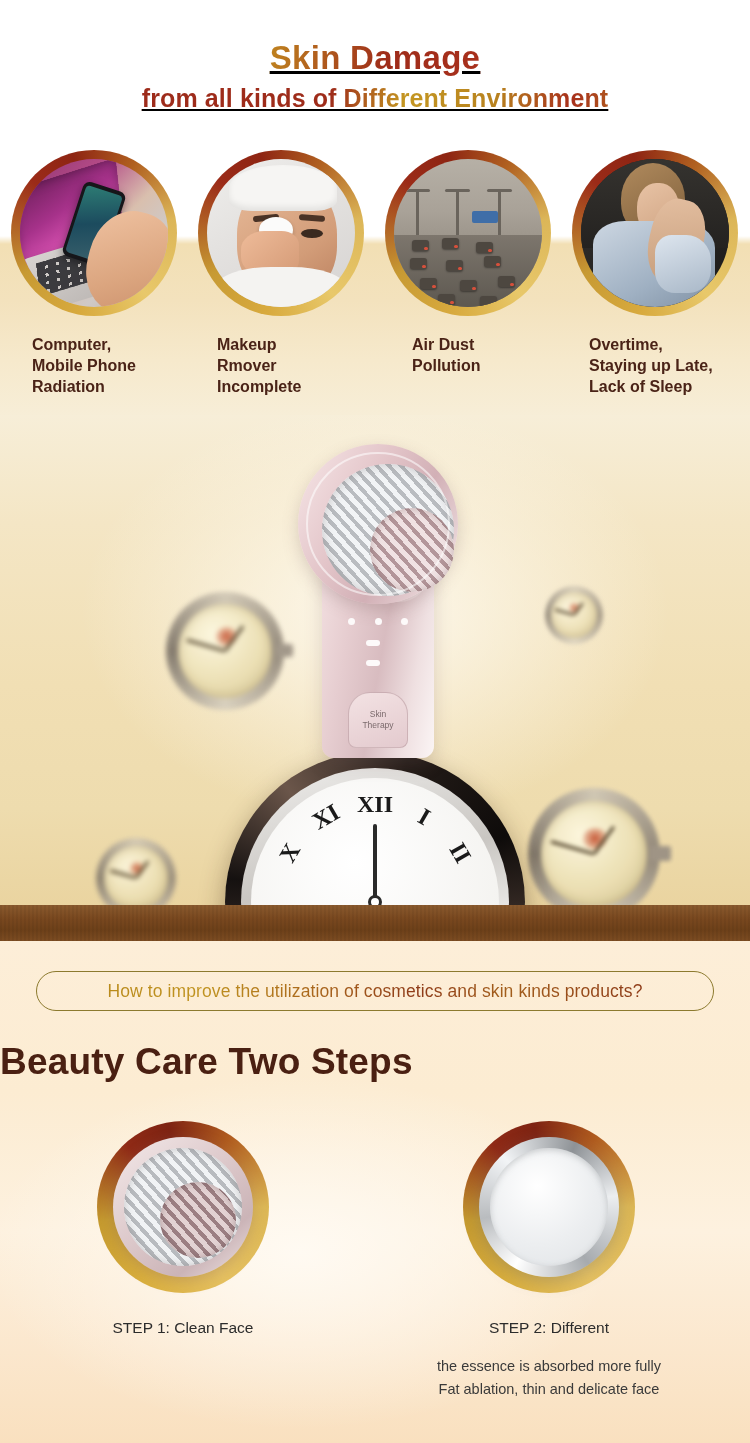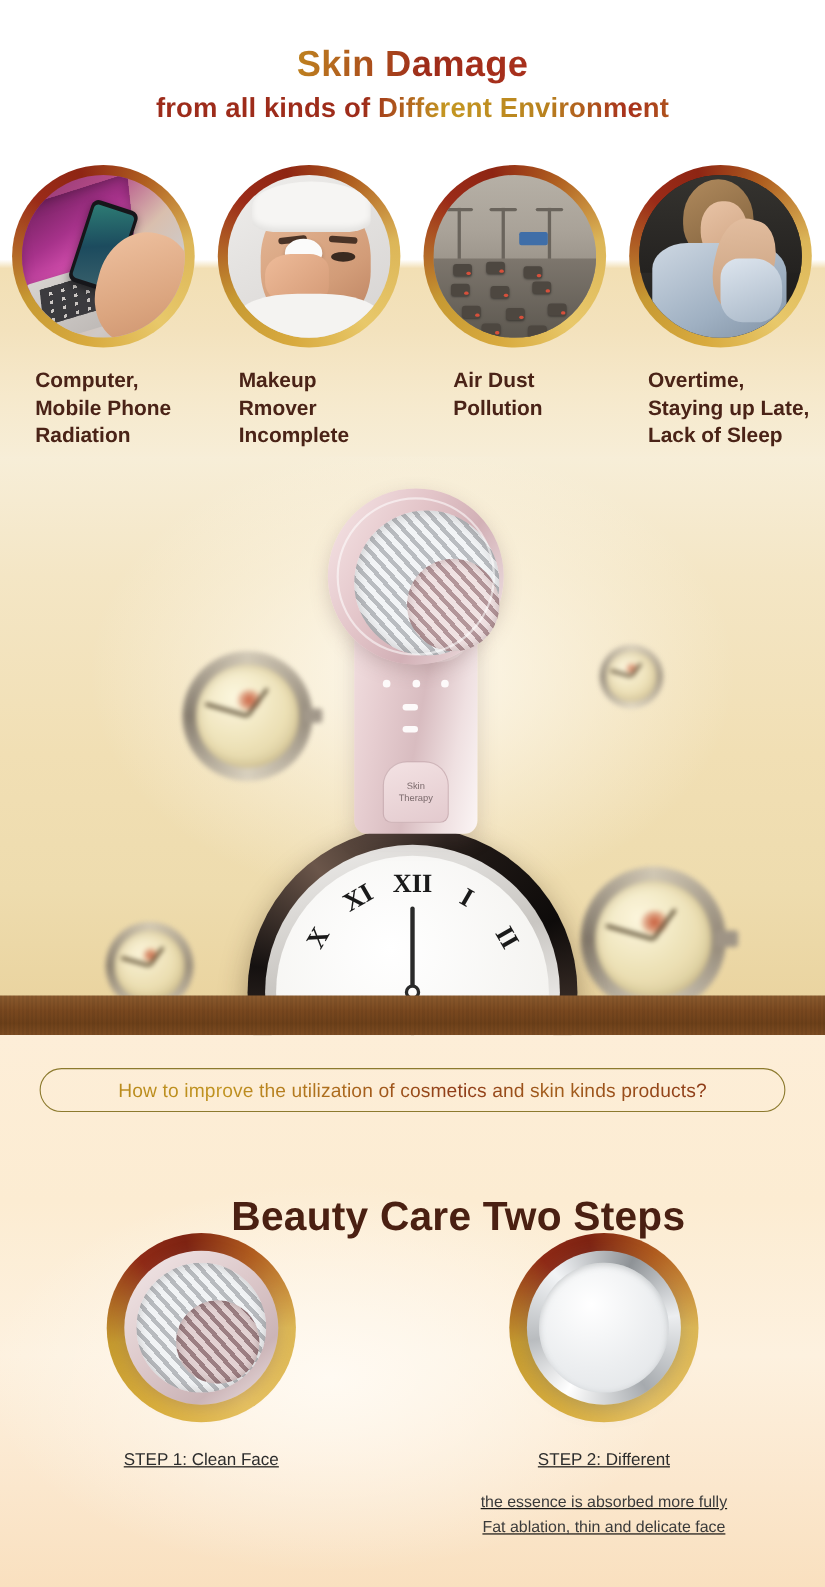--- a/index.html
+++ b/index.html
@@ -13,20 +13,21 @@
   }
 
   
   .sec-header{
     position:absolute; left:0; top:0; width:750px; height:420px;
     background:
       linear-gradient(to bottom,
         #ffffff 0px, #ffffff 236px,
         #f2dfb4 244px, #f3e2bd 300px,
         #f6e9cc 360px, #f7eed8 420px);
+    text-decoration: underline;
   }
   .title{
     text-align:center;
     font-size:33px; font-weight:bold; letter-spacing:.3px;
     padding-top:40px;
     background:linear-gradient(100deg,#9c2b1b 0%,#a32a18 14%,#c49020 34%,#9e2c1a 52%,#a8301c 64%,#c9992a 84%,#b8761f 100%);
     -webkit-background-clip:text; background-clip:text;
     -webkit-text-fill-color:transparent; color:transparent;
     line-height:1.1;
   }
@@ -193,21 +194,21 @@
     background:linear-gradient(150deg,#cdd7e2,#9fb0c2 60%,#7e8fa2);
   }
   .sc-night .sleeve{
     position:absolute; left:74px; top:76px; width:56px; height:58px;
     border-radius:30% 44% 40% 36%;
     background:linear-gradient(160deg,#dde5ee,#a9b8c8);
   }
 
   .cause .caption{
     margin-top:18px; padding:0 4px;
-    color:#4a2317; font-size:19px; font-weight:bold; line-height:1.32;
+    color:#4a2317; font-size:16px; font-weight:bold; line-height:1.32;
   }
   .cause.c1 .caption{ padding-left:32px; }
   .cause.c2 .caption{ padding-left:30px; }
   .cause.c3 .caption{ padding-left:38px; }
   .cause.c4 .caption{ padding-left:28px; }
 
   
   .sec-hero{
     position:absolute; left:0; top:415px; width:750px; height:492px;
     background:
@@ -365,28 +366,27 @@
     border:1.6px solid #8c7a2e; border-radius:21px;
     display:flex; align-items:center; justify-content:center;
   }
   .qbox span{
     font-size:17.5px; font-weight:500; letter-spacing:.1px;
     background:linear-gradient(100deg,#b98a1b 0%,#c09320 18%,#a8641c 40%,#8e3a18 58%,#a35f1c 74%,#8d3a17 100%);
     -webkit-background-clip:text; background-clip:text;
     -webkit-text-fill-color:transparent; color:transparent;
   }
   .steps-title{
-    position:absolute; left:0; top:100px; width:623px; text-align:right;
-    font-size:37px; font-weight:bold; color:#4a2012; letter-spacing:.2px;margin-top:44px;
+    position:absolute; left:0; top:100px; width:623px; text-align:left;
+    font-size:37px; font-weight:bold; color:#4a2012; letter-spacing:.2px;
   }
 
   .steps-row{
     position:absolute; left:0; top:180px; width:732px; height:320px;
     display:flex;
-    text-decoration:underline;
   }
   .step{ width:375px; position:relative; }
   .step .goldring{
     position:relative; width:172px; height:172px; margin:0 auto;
     border-radius:50%;
     background:conic-gradient(from 150deg,
       #e6c160 0deg, #d9ae3c 60deg, #c59a2f 110deg,
       #8f2a16 168deg, #7e2312 200deg, #b05c1f 244deg,
       #dcb755 300deg, #e6c160 360deg);
     padding:2px;

